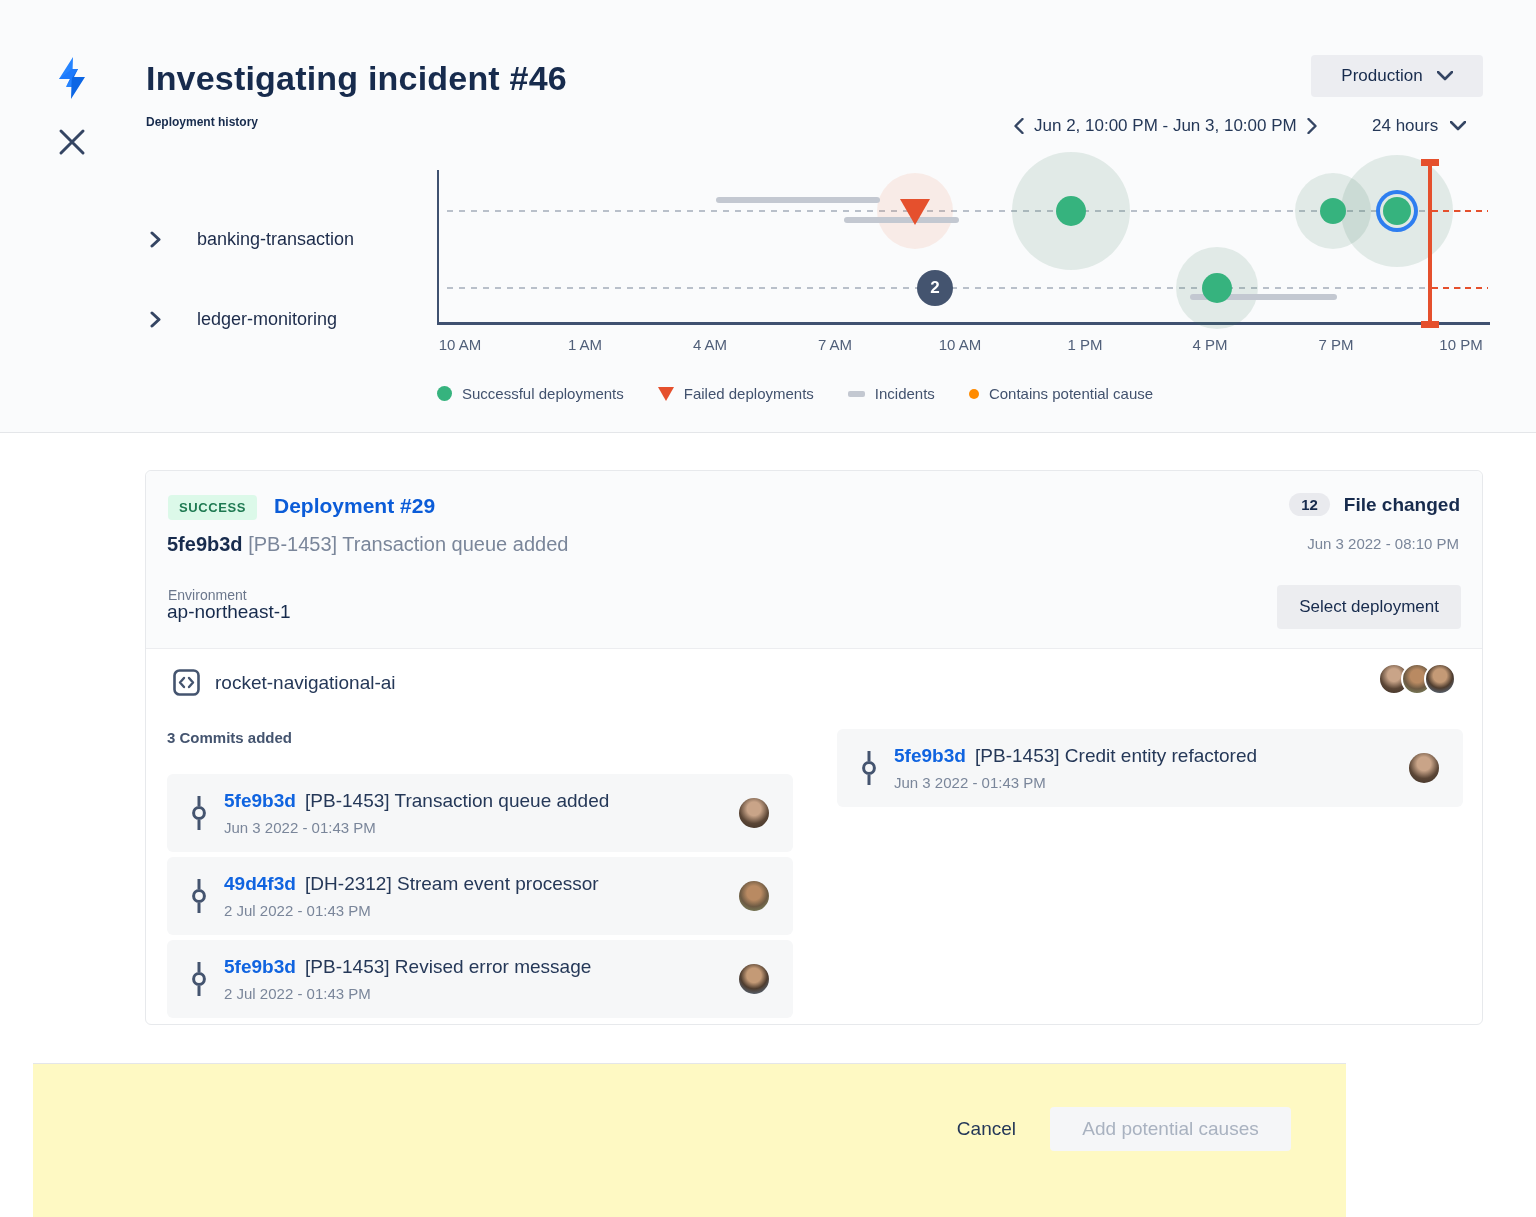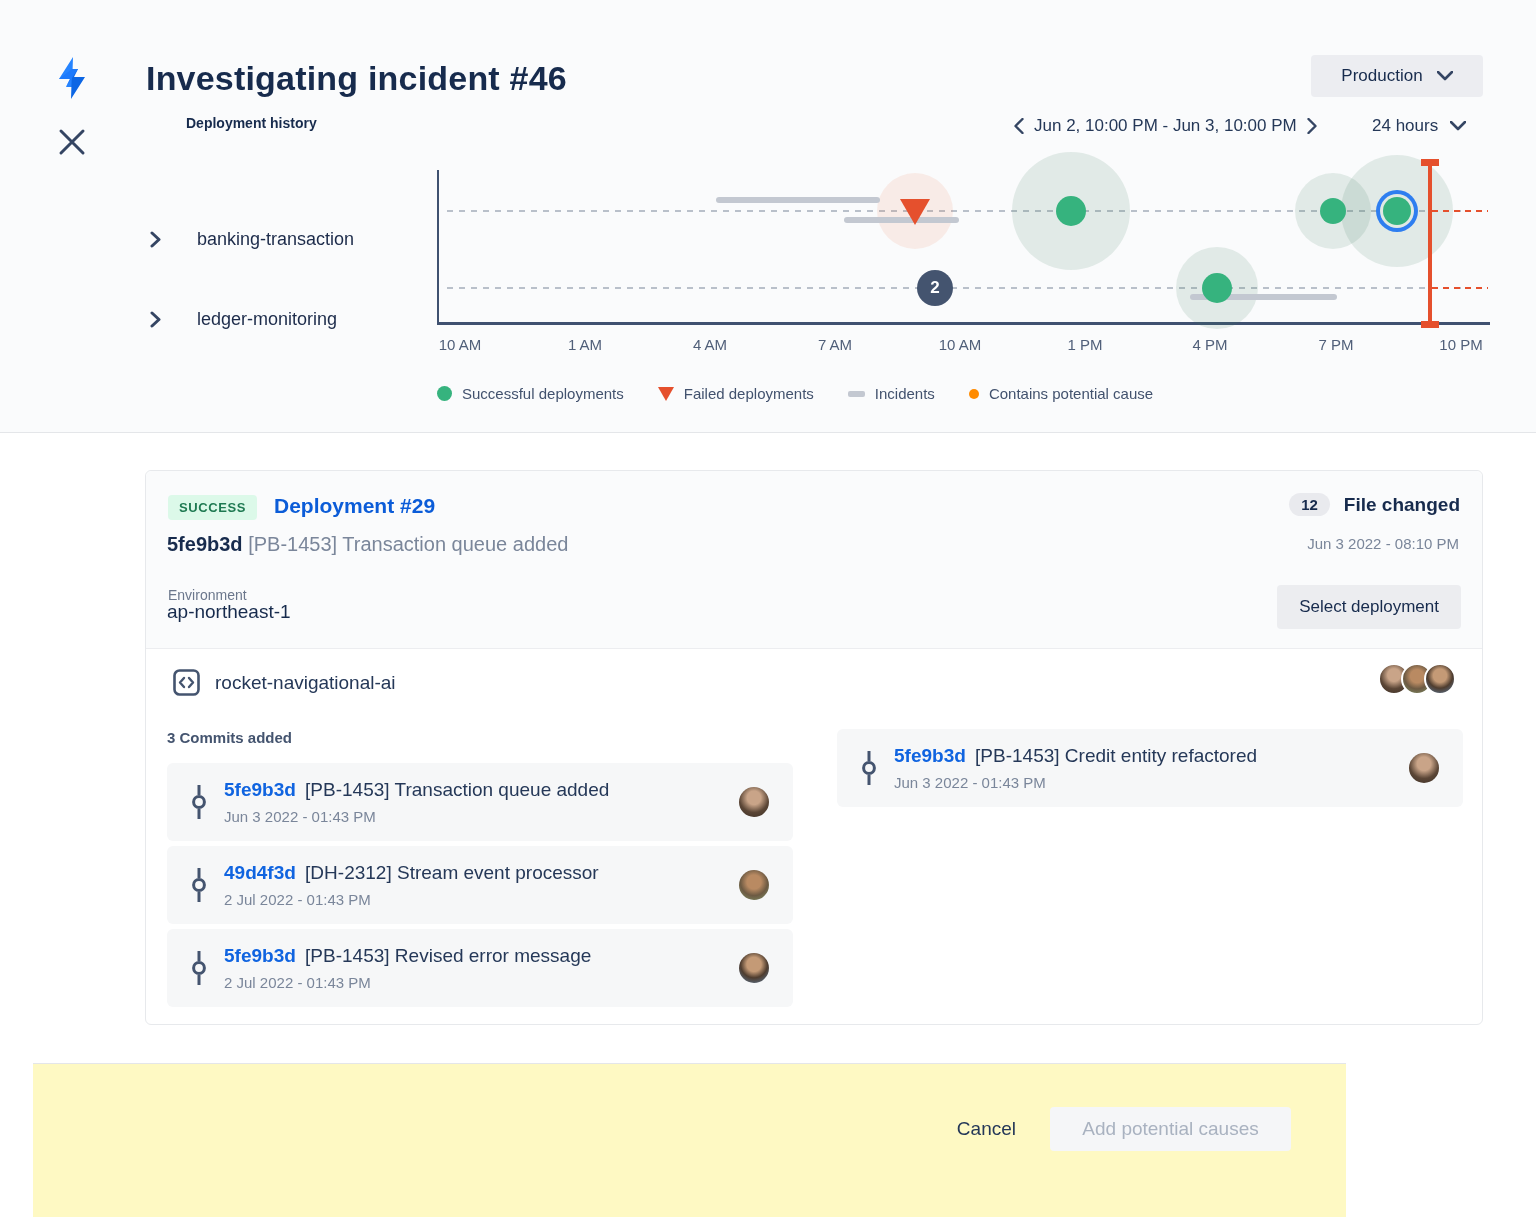--- a/index.html
+++ b/index.html
@@ -4,21 +4,21 @@
 <style>
   * { margin:0; padding:0; box-sizing:border-box; }
   html,body { width:1536px; height:1217px; background:#fff; font-family:"Liberation Sans", sans-serif; color:#172B4D; overflow:hidden; }
   .abs { position:absolute; }
 
   
   #top-section { position:relative; width:1536px; height:433px; background:#FAFBFC; border-bottom:1px solid #E4E6E9; }
   #bolt-icon { left:52px; top:56px; width:40px; height:44px; }
   #close-btn { left:55px; top:125px; width:34px; height:34px; cursor:pointer; display:flex; align-items:center; justify-content:center; }
   #page-title { left:146px; top:59px; font-size:34px; font-weight:700; letter-spacing:.2px; }
-  #page-subtitle { left:146px; top:115px; font-size:14px; font-weight:700;margin-left:40px; }
+  #page-subtitle { left:146px; top:115px; font-size:12px; font-weight:700; }
   #env-btn { left:1311px; top:55px; width:172px; height:42px; background:#ECEDF1; border:none; border-radius:4px; font-size:17px; color:#172B4D; display:flex; align-items:center; justify-content:center; gap:14px; cursor:pointer; font-family:inherit; }
   #date-nav { left:1014px; top:112px; height:28px; display:flex; align-items:center; gap:10px; font-size:17px; color:#253858; }
   .nav-chev { cursor:pointer; display:flex; align-items:center; }
   #range-btn { left:1372px; top:112px; height:28px; display:flex; align-items:center; gap:12px; font-size:17px; color:#253858; background:none; border:none; cursor:pointer; font-family:inherit; }
 
   
   .row-label { position:absolute; display:flex; align-items:center; gap:36px; font-size:18px; color:#1C2B4A; cursor:default; }
   .row-label .chev { cursor:pointer; display:flex; }
 
   
@@ -62,21 +62,21 @@
   #avatar-stack { right:26px; top:192px; display:flex; }
   #avatar-stack .avatar { width:32px; height:32px; border-radius:50%; border:2px solid #fff; margin-left:-9px; }
   .avatar { border-radius:50%; }
   .av-0 { background:radial-gradient(circle at 50% 36%, #C9A488 28%, #5B4636 60%, #3A2E25 100%); }
   .av-1 { background:radial-gradient(circle at 50% 40%, #B98A62 30%, #6D5A43 58%, #7D9468 100%); }
   .av-2 { background:radial-gradient(circle at 50% 38%, #C49A76 30%, #4F3D2F 56%, #5B7DA0 100%); }
 
   .commits-col { top:258px; width:626px; }
   #commits-added { left:21px; }
   #commits-removed { left:691px; }
-  .commits-heading { font-size:15px; font-weight:700; color:#44546F; margin-bottom:17px; }
+  .commits-heading { font-size:15px; font-weight:700; color:#44546F; margin-bottom:28px; }
   .commit-row { background:#F6F7F8; border-radius:6px; height:78px; display:flex; align-items:center; padding:0 24px 0 24px; margin-bottom:5px; cursor:pointer; }
   .commit-glyph { width:16px; margin-right:17px; flex:none; display:flex; }
   .commit-body { flex:1; min-width:0; }
   .commit-title { font-size:19px; color:#253858; white-space:nowrap; }
   .commit-title b { color:#1064E0; font-weight:700; margin-right:4px; }
   .commit-date { font-size:15px; color:#7A869A; margin-top:7px; }
   .commit-row .avatar { width:30px; height:30px; flex:none; }
 
   
   #footer { position:absolute; left:0; top:1063px; width:1313px; height:154px; border-top:1px solid #E4E6E9; background:#fef9c3;margin-left:33px; }

